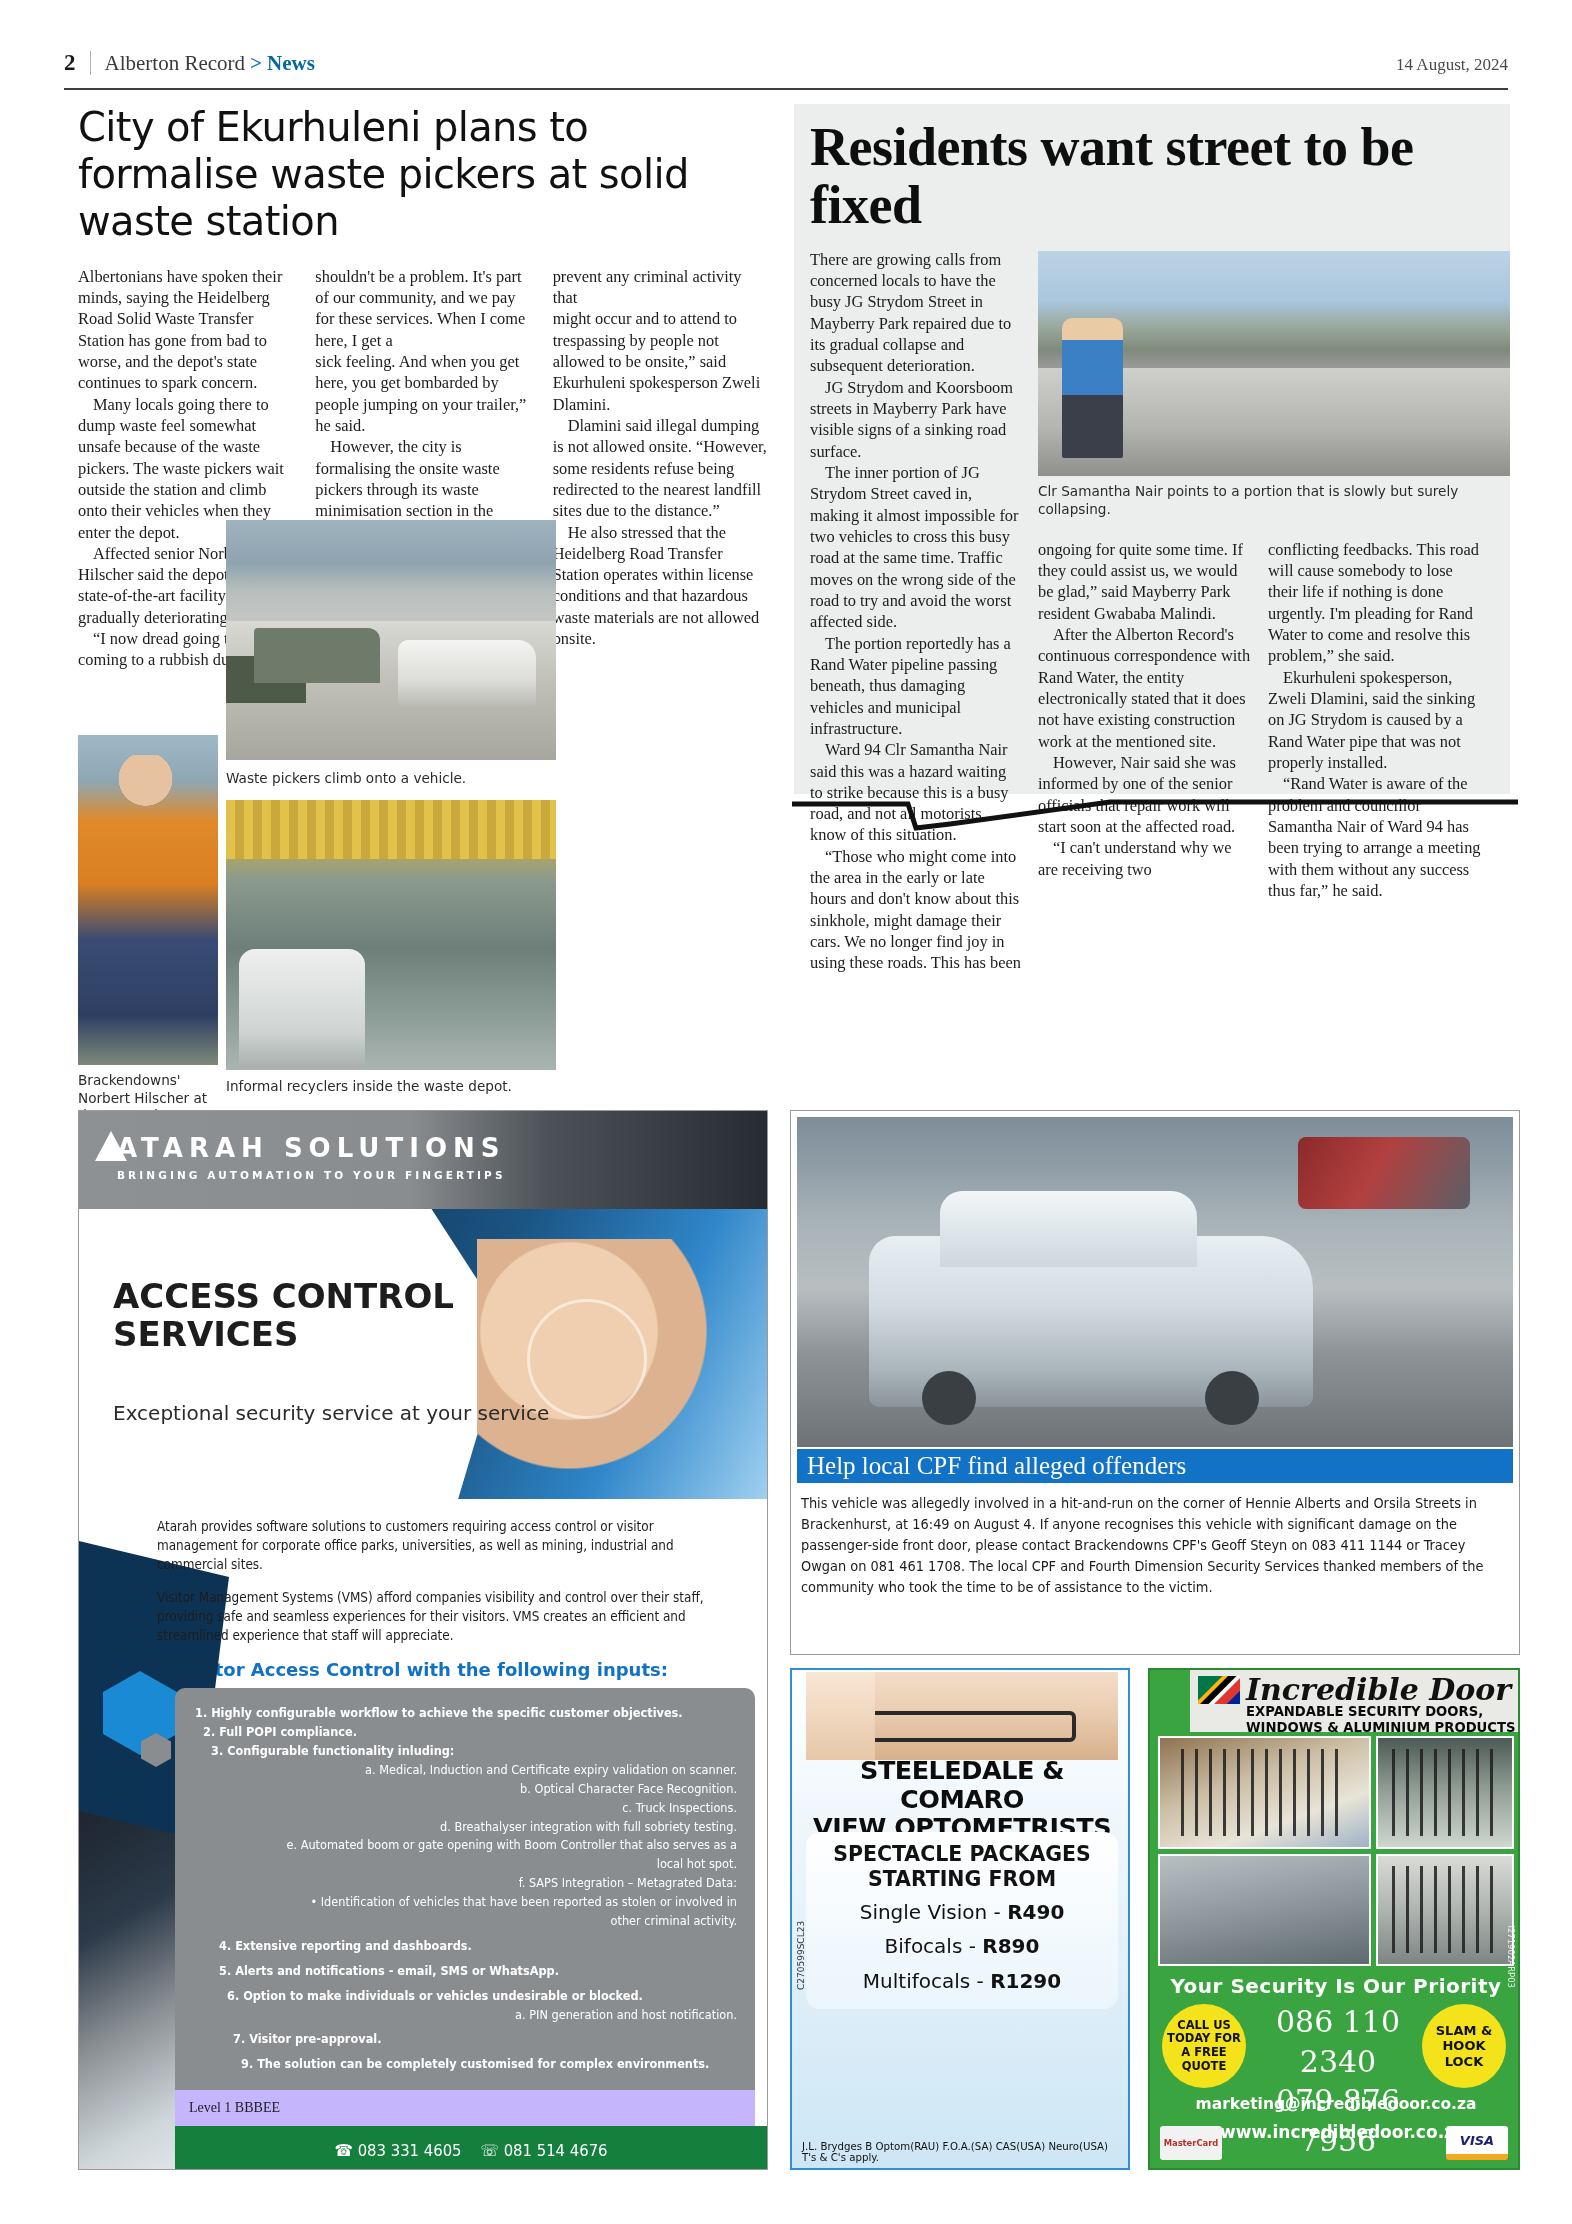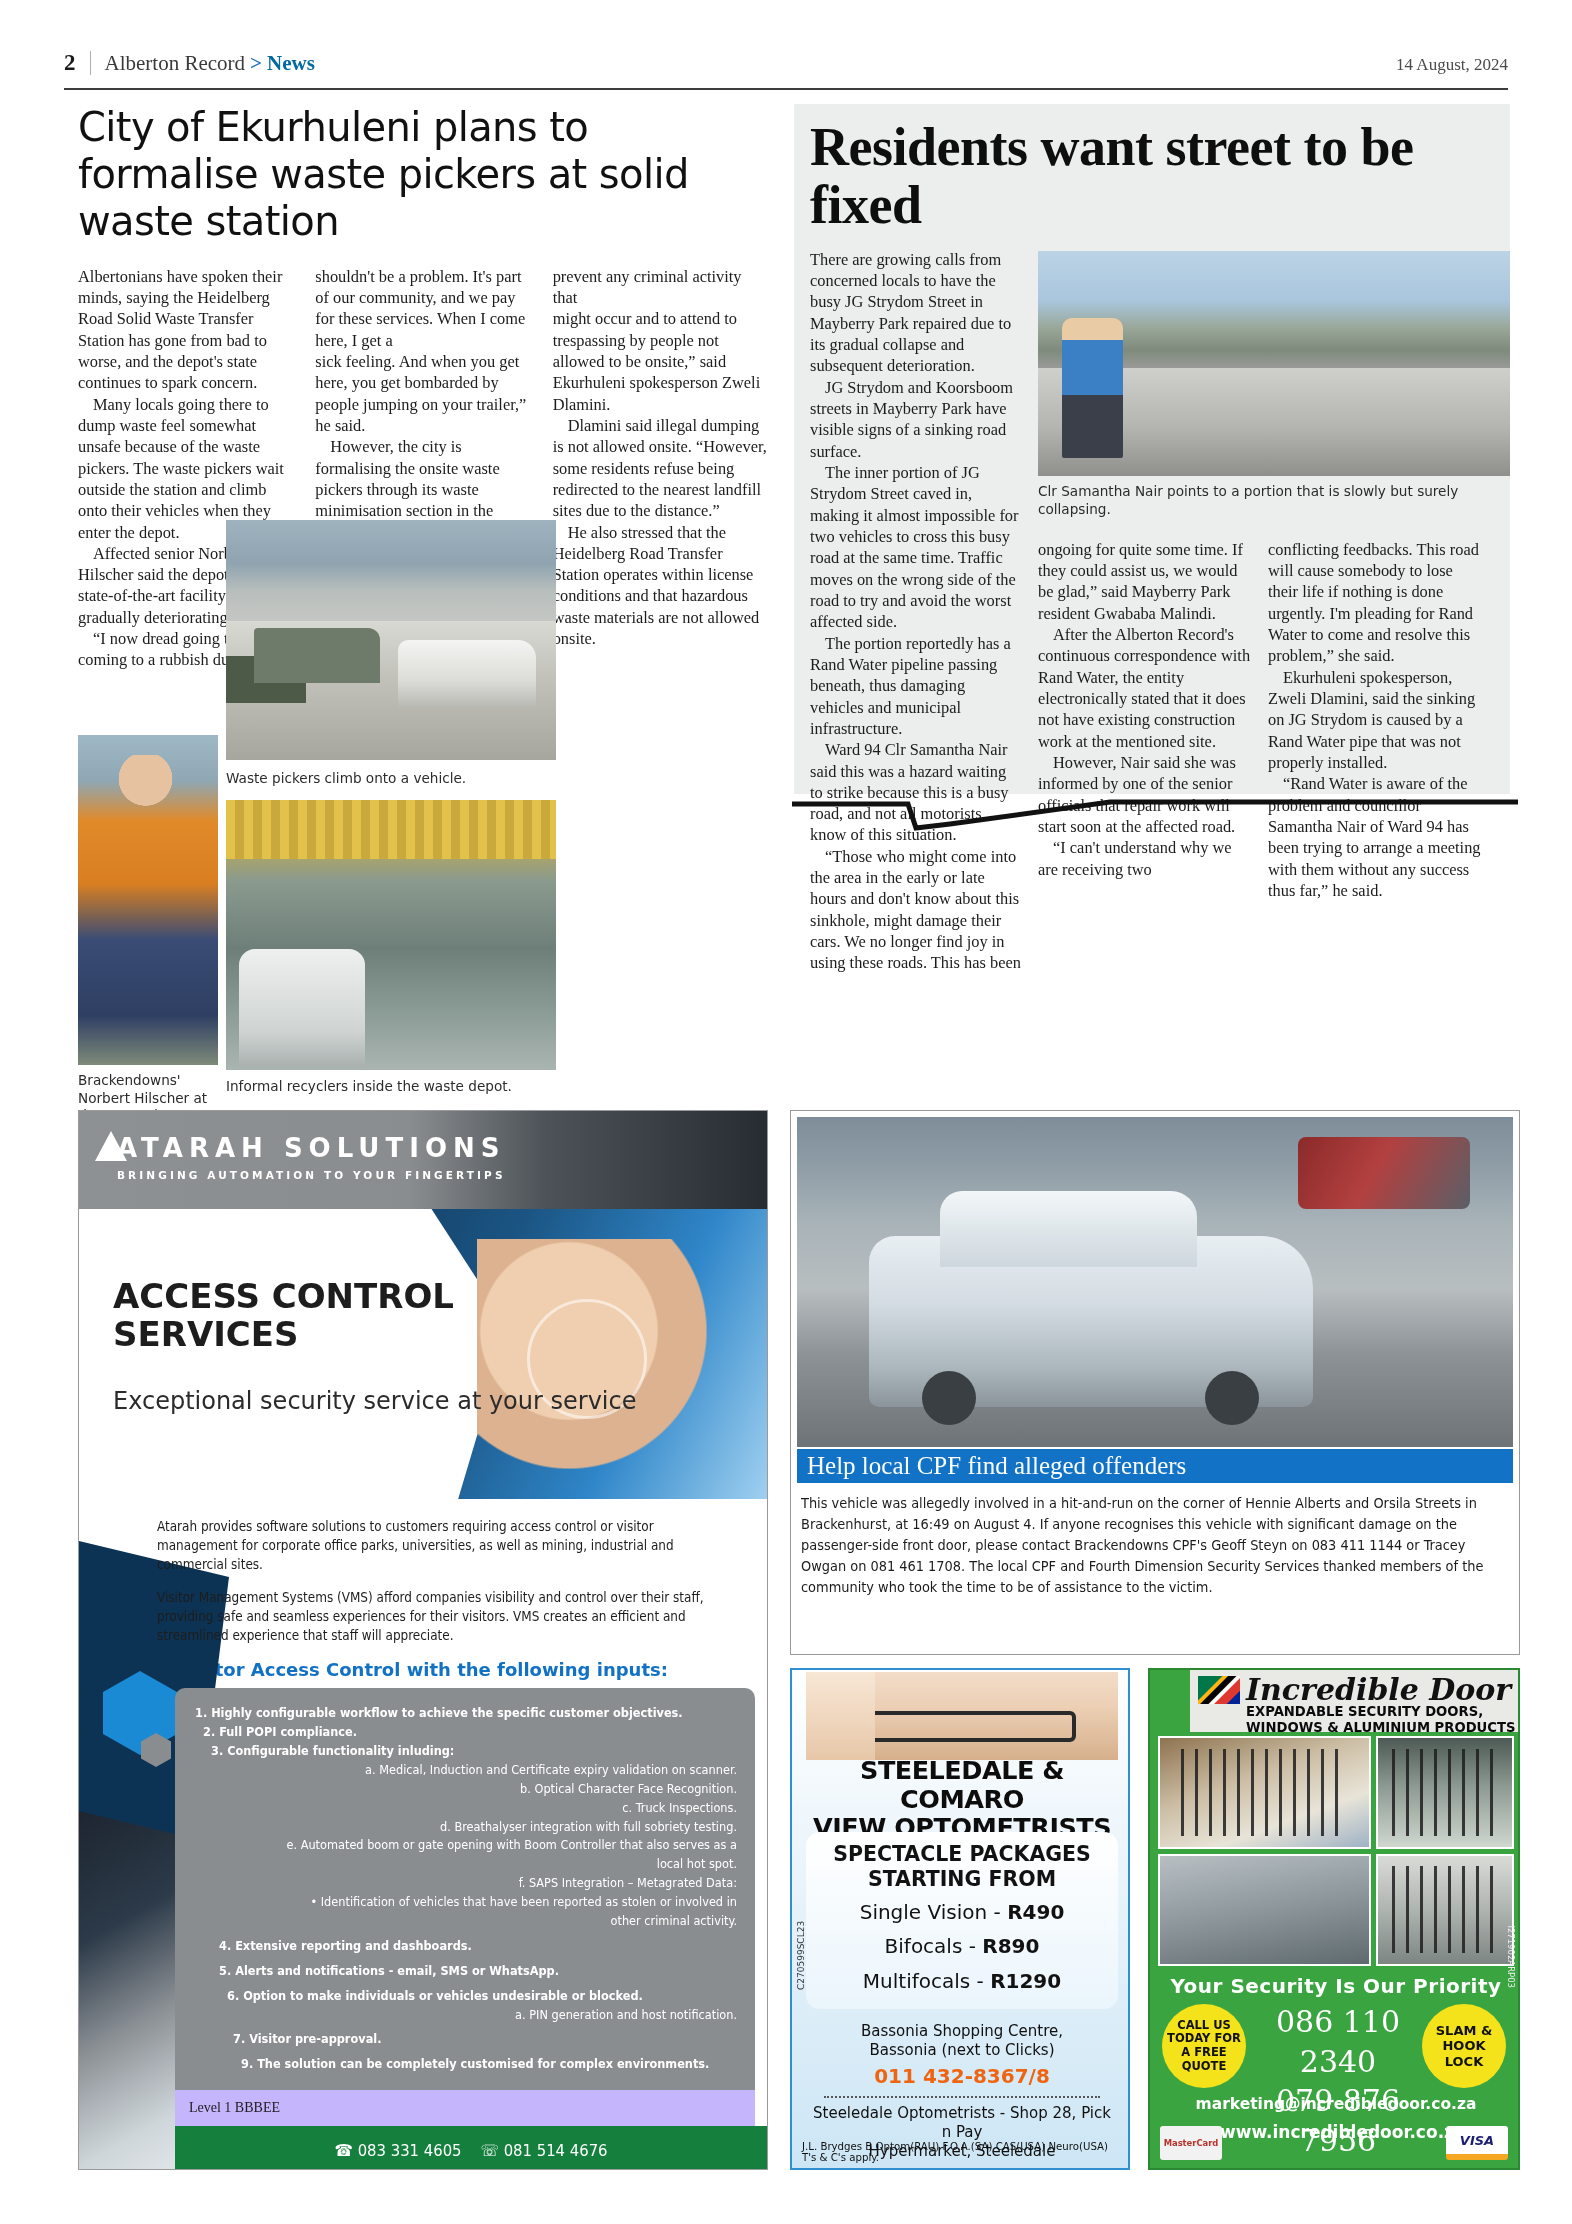--- a/index.html
+++ b/index.html
@@ -167,22 +167,22 @@
   }
   .at-ring {
     position:absolute; right:120px; top:90px; width:120px; height:120px;
     border: 3px solid rgba(255,255,255,.55); border-radius: 50%;
   }
   .at-h1 {
     position: absolute; left: 34px; top: 68px;
     font-family: "DejaVu Sans", sans-serif; font-weight: bold; font-size: 34px; line-height: 1.12; color: #1d1d1d;
   }
   .at-h2 {
-    position: absolute; left: 34px; top: 178px;
-    font-family: "DejaVu Sans", sans-serif; font-size: 24px; color: #2b2b2b;
+    position: absolute; left: 34px; top: 192px;
+    font-family: "DejaVu Sans", sans-serif; font-size: 20px; color: #2b2b2b;
   }
   .at-para {
     font-family: "DejaVu Sans Condensed","DejaVu Sans", sans-serif;
     font-size: 13.4px; line-height: 1.42; color: #1d1d1d;
   }
   .at-body { position: relative; padding: 18px 30px 0 78px; }
   .at-body p { margin-bottom: 14px; }
   .at-vac {
     color: #1171c4; font-family: "DejaVu Sans", sans-serif; font-weight: bold;
     font-size: 18px; text-align: center; margin: 10px 0 8px 0;
@@ -547,29 +547,20 @@
       <div class="opto-price">
         <span>Single Vision - </span><b>R490</b>
       </div>
       <div class="opto-price">
         <span>Bifocals - </span><b>R890</b>
       </div>
       <div class="opto-price">
         <span>Multifocals - </span><b>R1290</b>
       </div>
     </div>
-    <div class="opto-addr">
-      <div>Bassonia Shopping Centre,</div>
-      <div>Bassonia (next to Clicks)</div>
-      <div class="opto-phone">011 432-8367/8</div>
-      <div class="opto-dots"></div>
-      <div>Steeledale Optometrists - Shop 28, Pick n Pay</div>
-      <div>Hypermarket, Steeledale</div>
-      <div class="opto-phone">011 613-7402</div>
-    </div>
     <div class="opto-fine">J.L. Brydges B Optom(RAU) F.O.A.(SA) CAS(USA) Neuro(USA)   T's &amp; C's apply.</div>
     <div class="opto-side">C270599SCL23</div>
   </div>
 
   <div class="door">
     <div class="door-head">
       <div class="door-flag"></div>
       <div class="door-name">Incredible Door</div>
       <div class="door-sub">
         <div>EXPANDABLE SECURITY DOORS,</div>

